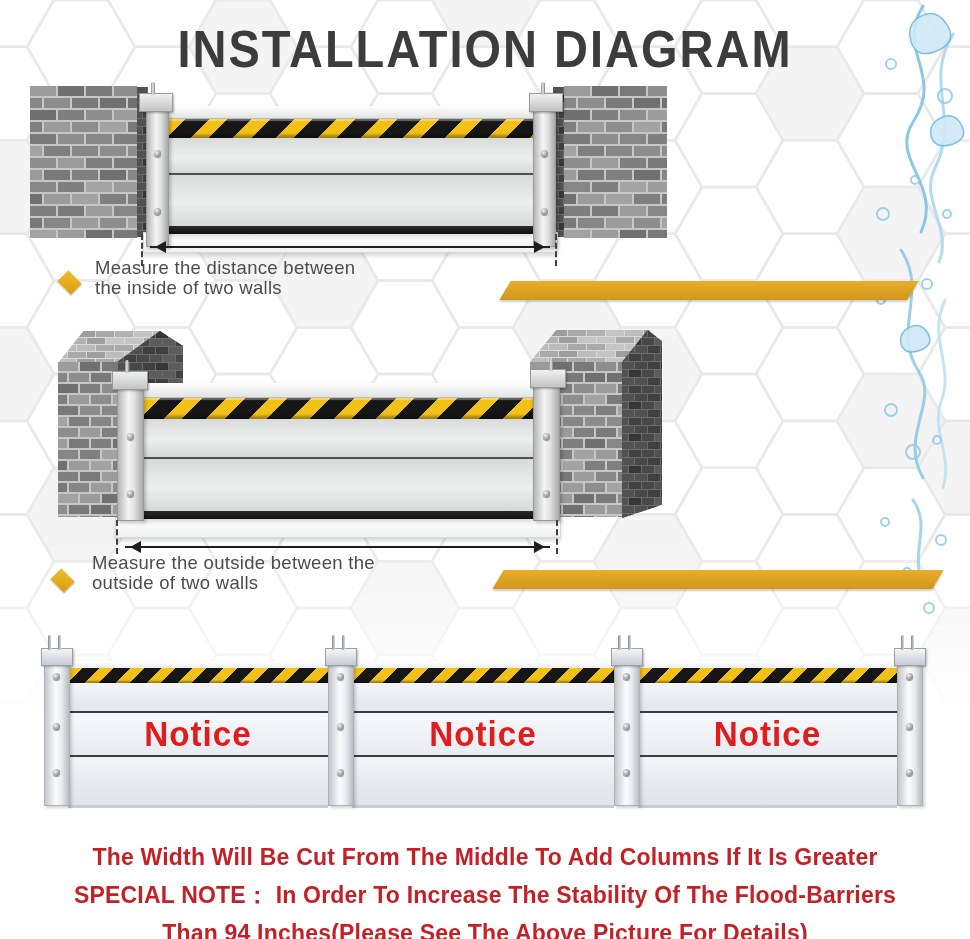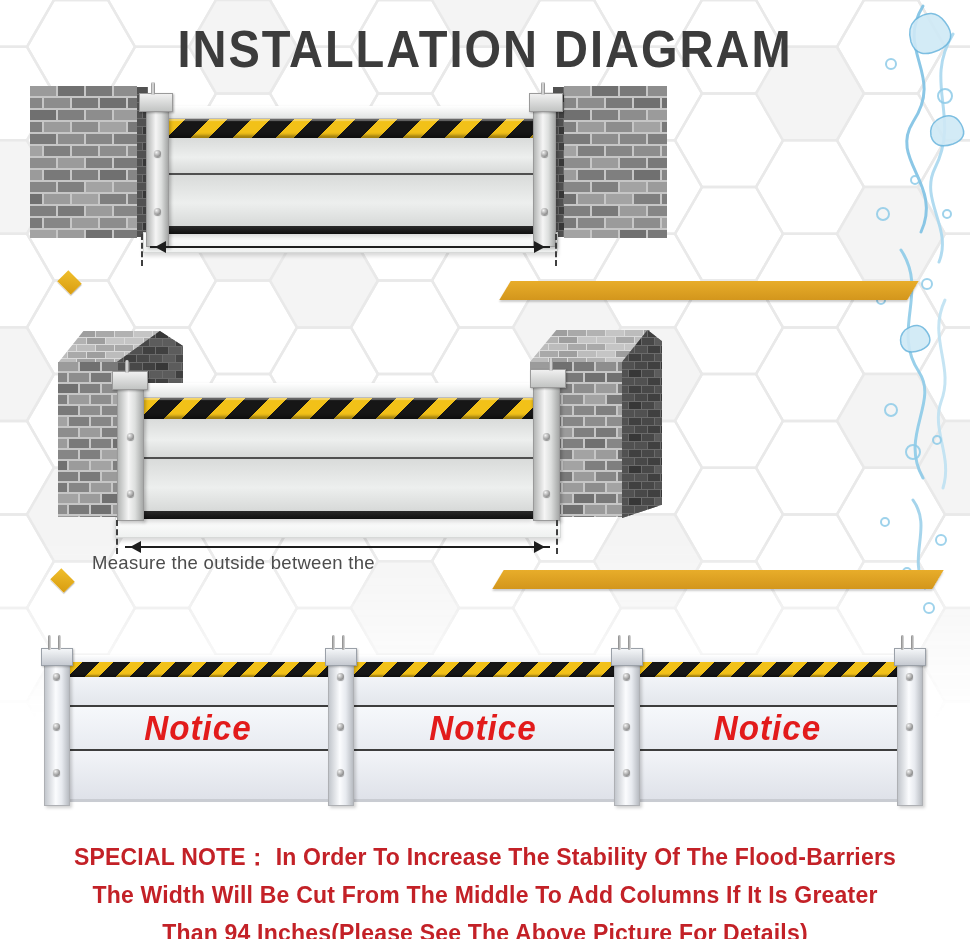--- a/index.html
+++ b/index.html
@@ -61,21 +61,21 @@
      text-shadow:-2px -2px 0 #fff,2px -2px 0 #fff,-2px 2px 0 #fff,2px 2px 0 #fff,0 -2px 0 #fff,0 2px 0 #fff,-2px 0 0 #fff,2px 0 0 #fff;}
 
   
   .b3{position:absolute;left:35px;top:628px;width:890px;height:185px;z-index:2;}
   .b3 .post3{position:absolute;width:24px;top:24px;height:152px;z-index:4;border:1px solid #aeb0b4;
         background:linear-gradient(90deg,#c3c7cd,#fbfcfe 45%,#e7eaef 70%,#b8bcc2);
         box-shadow:2px 2px 3px rgba(0,0,0,.18);}
   .b3 .cap{position:absolute;top:20px;width:30px;height:16px;z-index:5;border:1px solid #9aa0a8;
         background:linear-gradient(#f4f6f8,#c6cad1);box-shadow:1px 1px 2px rgba(0,0,0,.25);}
   .b3 .bolt{position:absolute;width:3px;height:15px;top:7px;z-index:5;background:linear-gradient(90deg,#888,#ddd);border-radius:2px;}
-  .b3 .panel3{position:absolute;top:27px;height:140px;z-index:3;box-shadow:0 3px 5px rgba(0,0,0,.15);font-style:italic;}
+  .b3 .panel3{position:absolute;top:33px;height:140px;z-index:3;box-shadow:0 3px 5px rgba(0,0,0,.15);}
   .b3 .pe{height:7px;background:linear-gradient(#ffffff,#eceef2);}
   .b3 .hz{height:15px;}
   .b3 .bA{height:28px;background:linear-gradient(180deg,#f2f4f8,#e3e6ec);}
   .b3 .bB{height:42px;background:linear-gradient(180deg,#f6f8fb,#e8ebf1);border-top:2px solid #3d3d3d;position:relative;}
   .b3 .bC{height:48px;background:linear-gradient(180deg,#f2f4f8,#dfe2e9);border-top:2px solid #3d3d3d;border-bottom:3px solid #c9ccd2;}
   .notice{position:absolute;left:0;right:0;top:1px;text-align:center;font-size:35px;font-weight:bold;
           color:#e21b1b;transform:scaleX(.95);letter-spacing:1px;}
 
   
   .note{position:absolute;left:0;right:0;top:838px;z-index:2;text-align:center;
@@ -474,20 +474,24 @@
   <div class="clamp" style="left:139px;top:93px;width:32px;height:17px;"></div>
   <div class="pin" style="left:151px;top:82px;height:13px;"></div>
   <div class="clamp" style="left:529px;top:93px;width:32px;height:17px;"></div>
   <div class="pin" style="left:541px;top:82px;height:13px;"></div>
 
   <div class="dashv" style="left:141px;top:234px;height:32px;"></div>
   <div class="dashv" style="left:555px;top:234px;height:32px;"></div>
   <div class="arrow" style="left:150px;top:246px;width:400px;"></div>
 
   <div class="diamond" style="left:60px;top:273px;"></div>
+  <div class="caption" style="left:95px;top:258px;">
+    <div>Measure the distance between</div>
+    <div>the inside of two walls</div>
+  </div>
 
   <div class="banner-bar" style="left:505px;top:281px;width:408px;"></div>
 
   <div class="brickbox" style="left: 58px; top: 331px; width: 102px; height: 32px; clip-path: polygon(0px 100%, 25% 0px, 100% 0px, 58% 100%); background: rgb(217, 217, 217);">
       <i style="left:0px;top:0px;width:18px;height:6px;background:#bcbcbc"></i>
       <i style="left:19px;top:0px;width:18px;height:6px;background:#9e9e9e"></i>
       <i style="left:38px;top:0px;width:18px;height:6px;background:#a9a9a9"></i>
       <i style="left:57px;top:0px;width:18px;height:6px;background:#b2b2b2"></i>
       <i style="left:76px;top:0px;width:18px;height:6px;background:#c5c5c5"></i>
       <i style="left:95px;top:0px;width:18px;height:6px;background:#bcbcbc"></i>
@@ -887,20 +891,21 @@
   <div class="clamp" style="left:530px;top:369px;width:34px;height:17px;"></div>
   <div class="pin" style="left:549px;top:358px;height:13px;"></div>
 
   <div class="dashv" style="left:116px;top:520px;height:34px;"></div>
   <div class="dashv" style="left:556px;top:520px;height:34px;"></div>
   <div class="arrow" style="left:125px;top:546px;width:425px;"></div>
 
   <div class="diamond" style="left:53px;top:571px;"></div>
   <div class="caption" style="left:92px;top:553px;">
     <div>Measure the outside between the</div>
+    <div>outside of two walls</div>
   </div>
 
   <div class="banner-bar" style="left:498px;top:570px;width:440px;"></div>
 
   <div class="b3">
 
     <div class="panel3" style="left:33px;width:260px;">
       <div class="pe"></div>
         <div class="hz hazard-sm"></div>
         <div class="bA"></div>
@@ -957,18 +962,18 @@
     <div class="bolt" style="left:307px;"></div>
     <div class="cap" style="left:576px;"></div>
     <div class="bolt" style="left:583px;"></div>
     <div class="bolt" style="left:593px;"></div>
     <div class="cap" style="left:859px;"></div>
     <div class="bolt" style="left:866px;"></div>
     <div class="bolt" style="left:876px;"></div>
   </div>
 
   <div class="note">
+    <div>The Width Will Be Cut From The Middle To Add Columns If It Is Greater</div>
     <div>SPECIAL NOTE：  In Order To Increase The Stability Of The Flood-Barriers</div>
-    <div>The Width Will Be Cut From The Middle To Add Columns If It Is Greater</div>
     <div>Than 94 Inches(Please See The Above Picture For Details)</div>
   </div>
 
 </div>
 
 </body></html>

